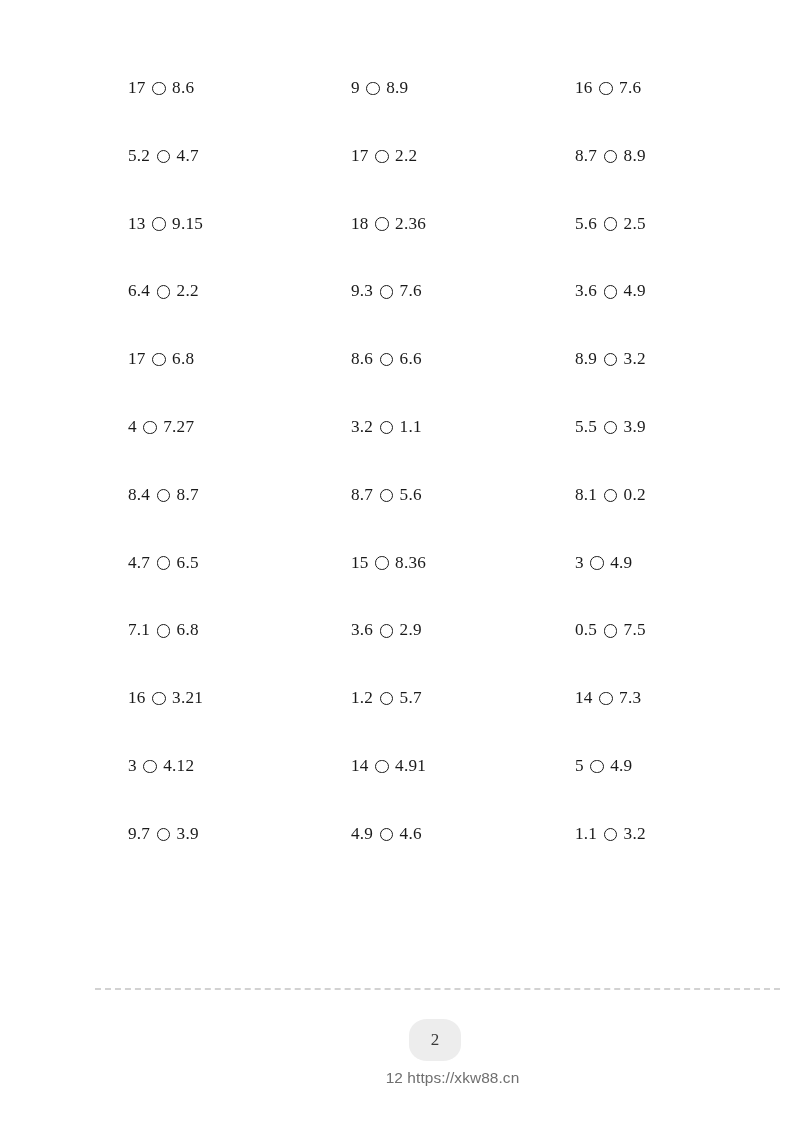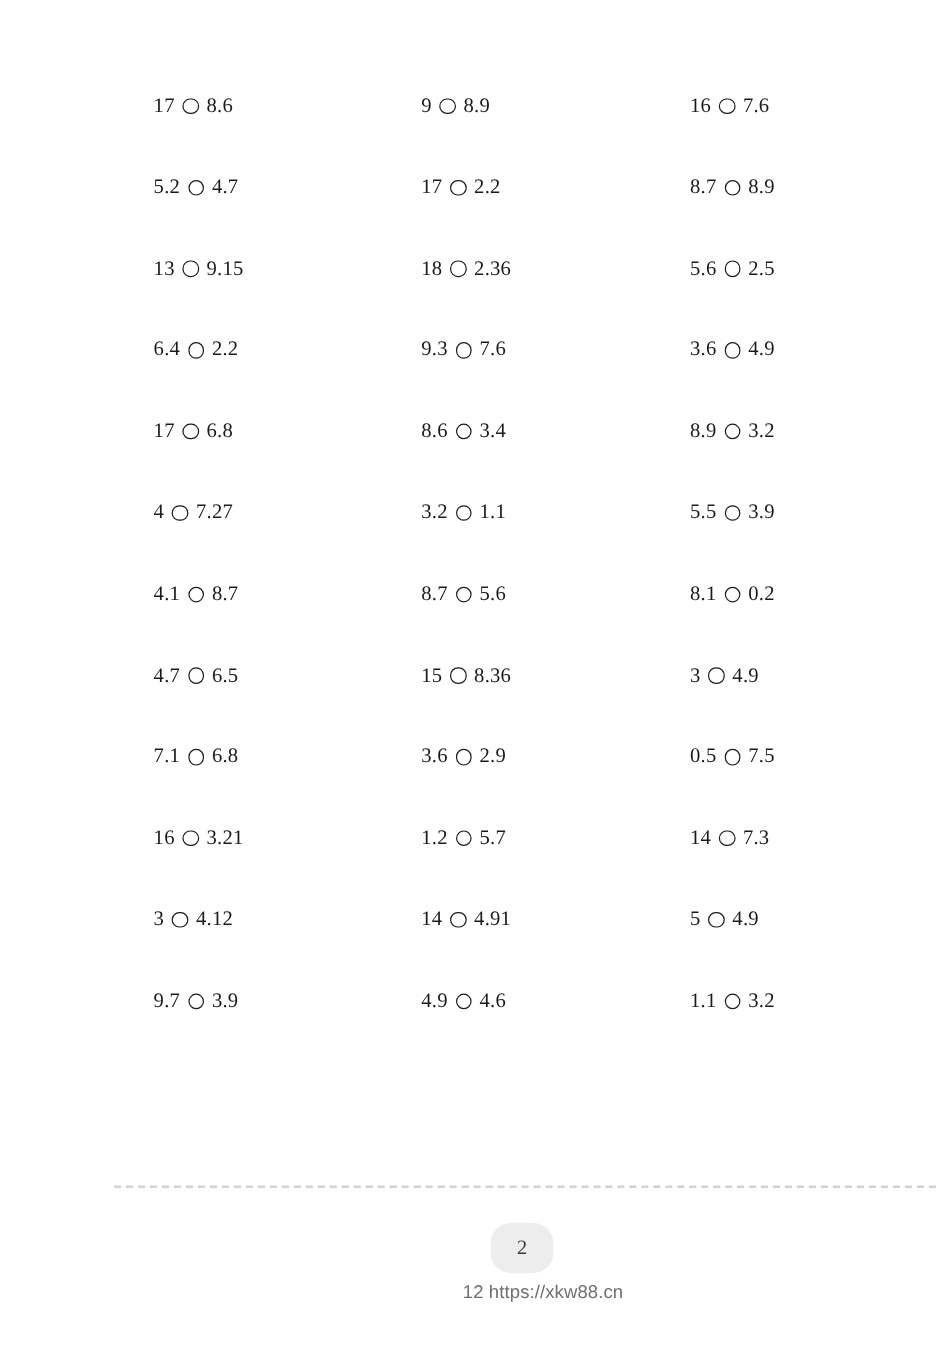--- a/index.html
+++ b/index.html
@@ -186,21 +186,21 @@
       </div>
       <div class="prob-row">
         <div class="prob-cell c0">
           <span class="operand">17</span>
           <span class="op-circle"></span>
           <span class="operand">6.8</span>
         </div>
         <div class="prob-cell c1">
           <span class="operand">8.6</span>
           <span class="op-circle"></span>
-          <span class="operand">3.4</span>
+          <span class="operand">6.6</span>
         </div>
         <div class="prob-cell c2">
           <span class="operand">8.9</span>
           <span class="op-circle"></span>
           <span class="operand">3.2</span>
         </div>
       </div>
       <div class="prob-row">
         <div class="prob-cell c0">
           <span class="operand">4</span>
@@ -213,21 +213,21 @@
           <span class="operand">1.1</span>
         </div>
         <div class="prob-cell c2">
           <span class="operand">5.5</span>
           <span class="op-circle"></span>
           <span class="operand">3.9</span>
         </div>
       </div>
       <div class="prob-row">
         <div class="prob-cell c0">
-          <span class="operand">4.1</span>
+          <span class="operand">8.4</span>
           <span class="op-circle"></span>
           <span class="operand">8.7</span>
         </div>
         <div class="prob-cell c1">
           <span class="operand">8.7</span>
           <span class="op-circle"></span>
           <span class="operand">5.6</span>
         </div>
         <div class="prob-cell c2">
           <span class="operand">8.1</span>

